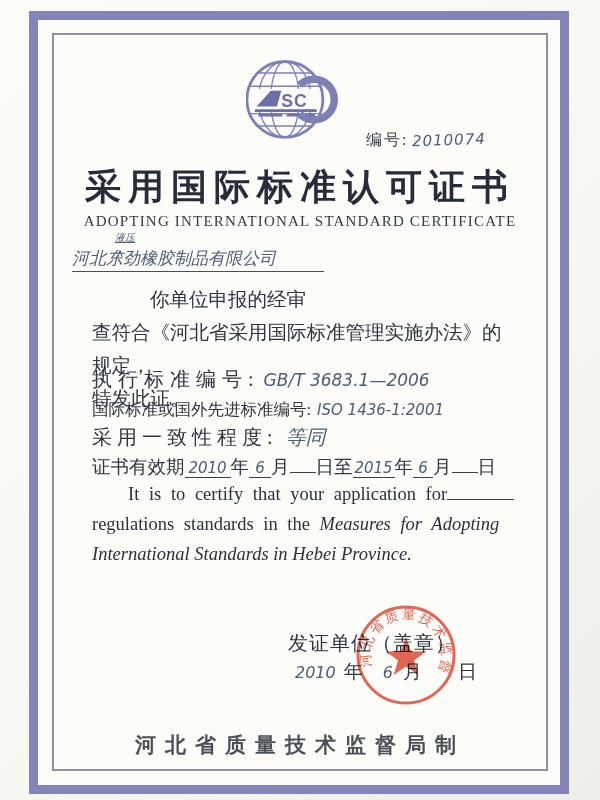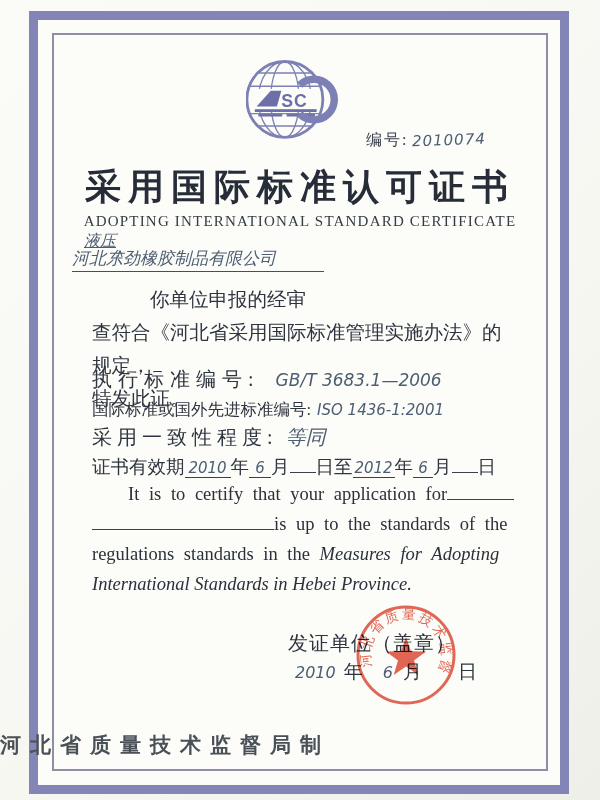--- a/index.html
+++ b/index.html
@@ -13,49 +13,49 @@
   .abs{position:absolute;}
   .hw{font-family:"DejaVu Sans",sans-serif;font-style:italic;color:#4c5d72;}
   .u{border-bottom:1.5px solid #3c4048;}
   .logo{left:246px;top:56px;width:106px;height:94px;}
   .serial{left:366px;top:130px;font-size:16px;letter-spacing:2px;color:#39404c;}
   .serial .hw{font-size:15px;letter-spacing:1px;display:inline-block;transform:rotate(-2deg);margin-left:4px;}
   .title{left:0;top:163px;width:600px;text-align:center;font-size:36px;font-weight:700;
          letter-spacing:7px;color:#262d39;}
   .subtitle{left:0;top:213px;width:600px;text-align:center;font-size:15px;
          letter-spacing:1.2px;color:#343b46;}
-  .annot{left:84px;top:231px;font-size:16px;text-decoration:underline;}
+  .annot{left:115px;top:231px;font-size:10px;text-decoration:underline;}
   .caret{left:116px;top:247px;font-size:11px;color:#4c5d72;}
   .applicant{left:72px;top:243px;width:252px;height:28px;border-bottom:1.8px solid #4a4e56;
          font-size:17px;line-height:30px;white-space:nowrap;}
   .para{left:92px;top:283px;width:422px;font-size:19.5px;line-height:33px;}
   .pline1{display:flex;align-items:baseline;white-space:nowrap;}
   .pindent{display:inline-block;width:58px;}
   .product{font-size:14px;letter-spacing:0.5px;padding:0 2px;}
   .f-exec{left:92px;top:366px;font-size:20px;}
   .f-exec .lbl{letter-spacing:6px;}
-  .f-exec .hw{font-size:17px;margin-left:16px;}
+  .f-exec .hw{font-size:17px;margin-left:4px;}
   .f-intl{left:92px;top:399px;font-size:16.5px;}
   .f-intl .hw{font-size:15px;margin-left:6px;}
   .f-cons{left:92px;top:424px;font-size:20px;}
   .f-cons .lbl{letter-spacing:5px;}
   .f-cons .hw{font-size:20px;margin-left:8px;}
   .f-valid{left:92px;top:454px;width:428px;font-size:18.5px;display:flex;align-items:baseline;white-space:nowrap;}
   .f-valid .hw{font-size:15px;text-align:center;}
   .bu{display:inline-block;border-bottom:1.5px solid #3c4048;}
   .english{left:92px;top:479px;width:422px;font-size:18.5px;line-height:30px;color:#2b313c;}
   .eline{display:flex;align-items:baseline;}
   .eindent{display:inline-block;width:36px;}
   .efill{flex:1;border-bottom:1.5px solid #3c4048;}
   .ews{word-spacing:5px;white-space:nowrap;}
   .issuer{left:288px;top:630px;font-size:20px;letter-spacing:1px;color:#2e343f;}
   .issue-date{left:295px;top:659px;font-size:19px;display:flex;align-items:baseline;color:#2e343f;}
   .issue-date .hw{font-size:16px;}
   .seal{left:352px;top:601px;width:108px;height:108px;opacity:0.82;mix-blend-mode:multiply;}
-  .footer{left:0;top:731px;width:600px;font-size:21px;font-weight:600;
+  .footer{left:0;top:731px;width:600px;text-align:center;font-size:21px;font-weight:600;
           letter-spacing:9px;color:#4a5057;font-family:Liberation Mono, monospace;}
 </style>
 </head>
 <body>
 
 <div class="page">
   <div class="outer-frame"></div>
   <div class="inner-frame"></div>
 
   <svg class="abs logo" viewBox="0 0 120 100">
@@ -109,37 +109,33 @@
   </div>
 
   <div class="abs f-valid">
     <span>证书有效期</span>
     <span class="bu hw" style="width:46px">2010</span>
     <span>年</span>
     <span class="bu hw" style="width:22px">6</span>
     <span>月</span>
     <span class="bu" style="width:26px"></span>
     <span>日至</span>
-    <span class="bu hw" style="width:42px">2012</span>
+    <span class="bu hw" style="width:42px">2015</span>
     <span>年</span>
     <span class="bu hw" style="width:20px">6</span>
     <span>月</span>
     <span class="bu" style="width:26px"></span>
     <span>日</span>
   </div>
 
   <div class="abs english">
     <div class="eline">
       <span class="eindent"></span>
         <span class="ews">It is to certify that your application for</span>
         <span class="efill"></span>
-    </div>
-    <div class="eline">
-      <span class="bu" style="width:182px"></span>
-        <span class="ews">is up to the standards of the</span>
     </div>
     <div class="ews">
       <span>regulations standards in the</span>
       <em>Measures for Adopting</em>
     </div>
     <div>
       <em>International Standards in Hebei Province.</em>
     </div>
   </div>
 

